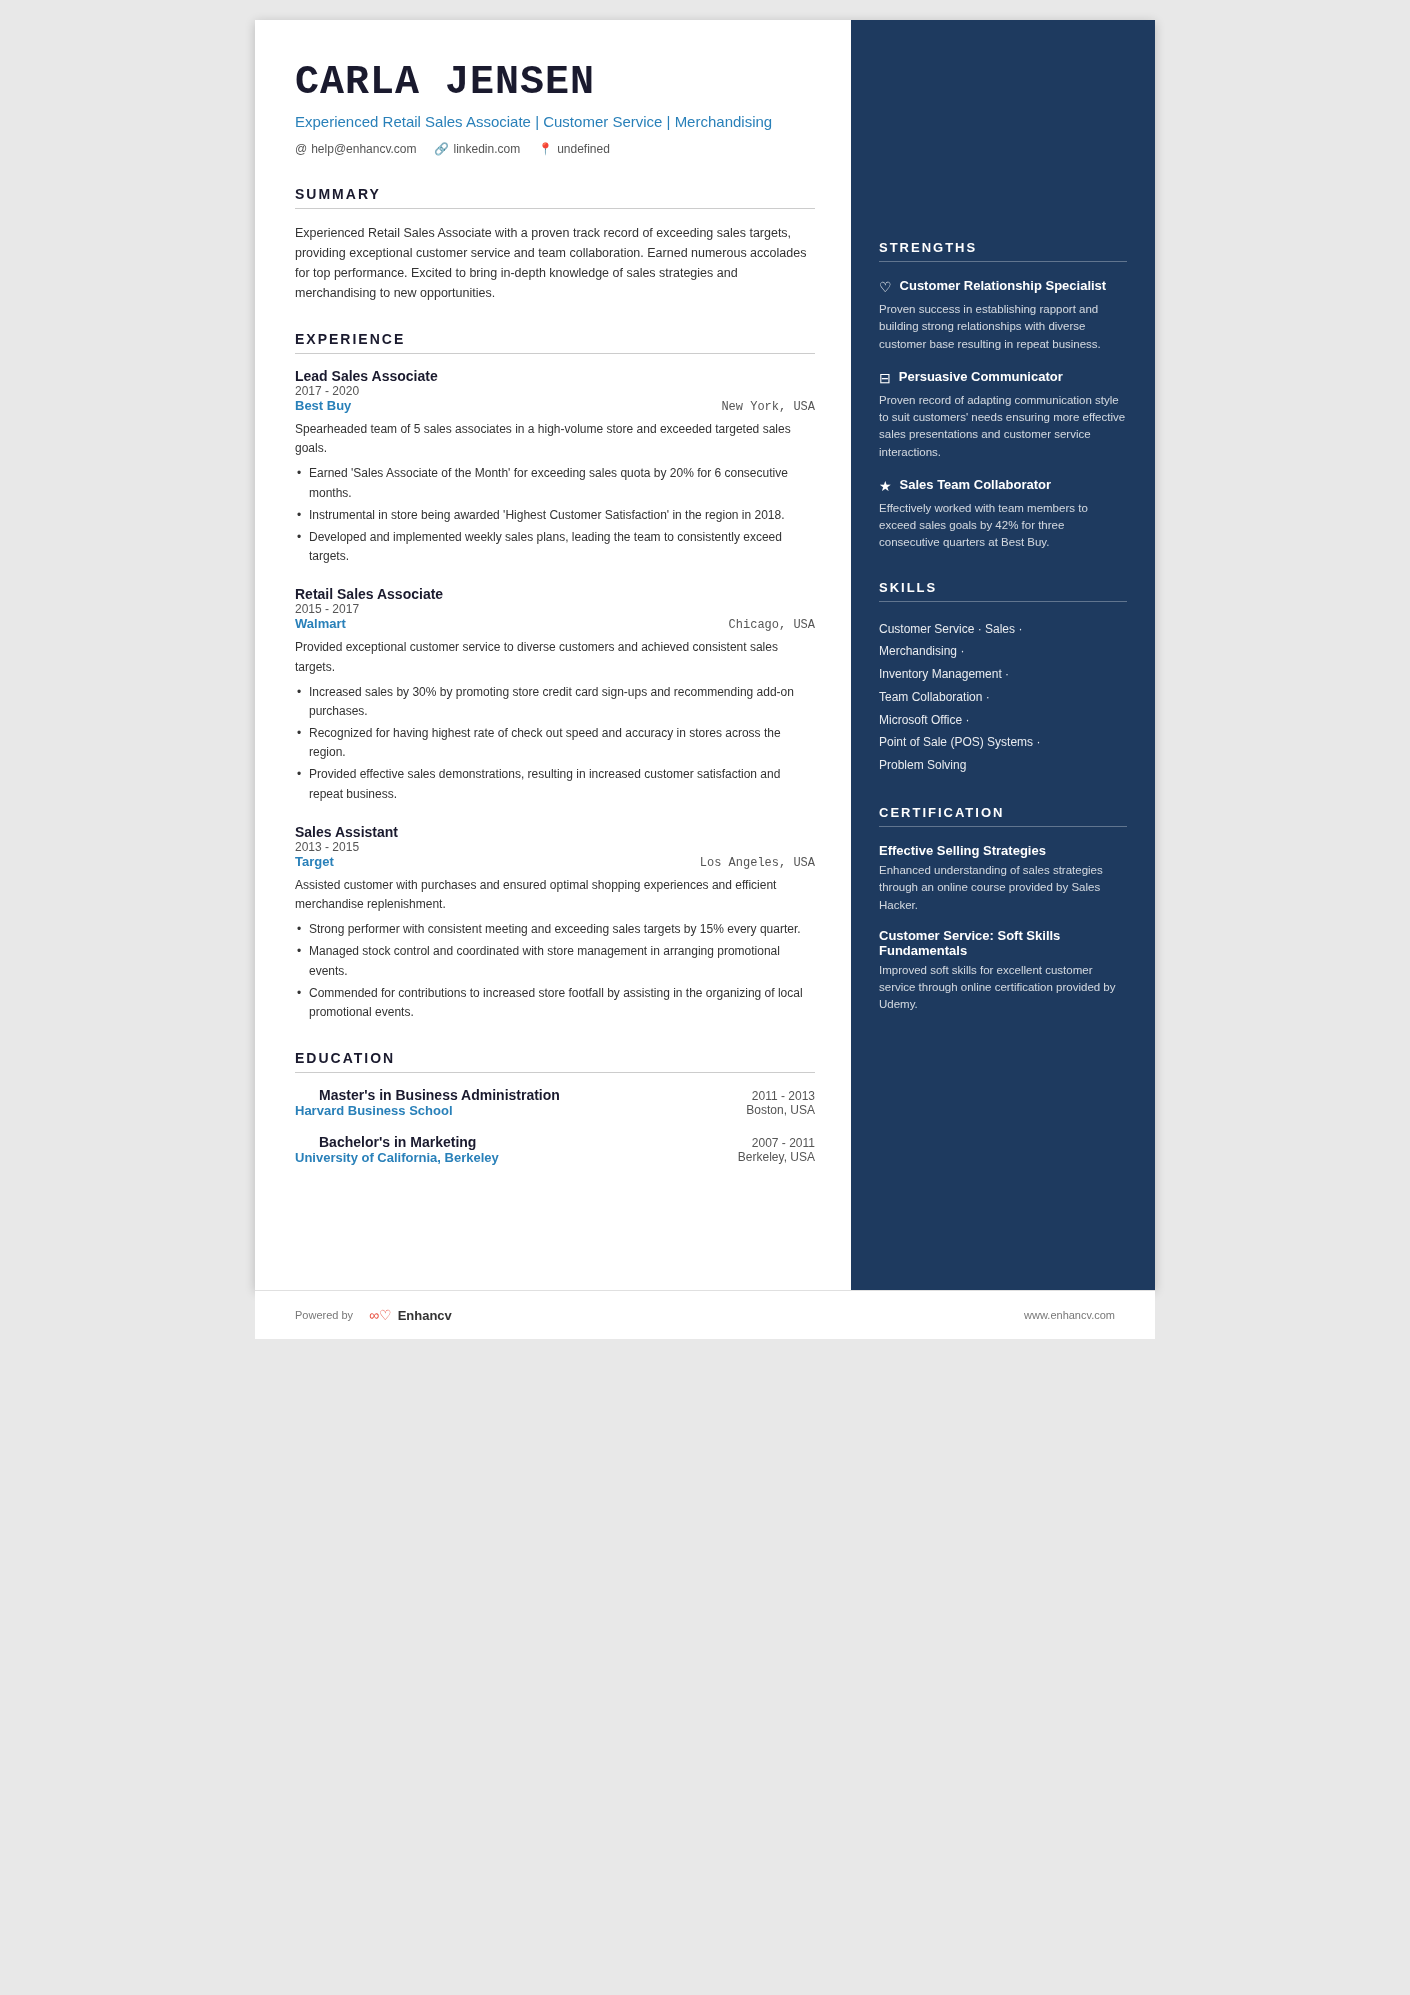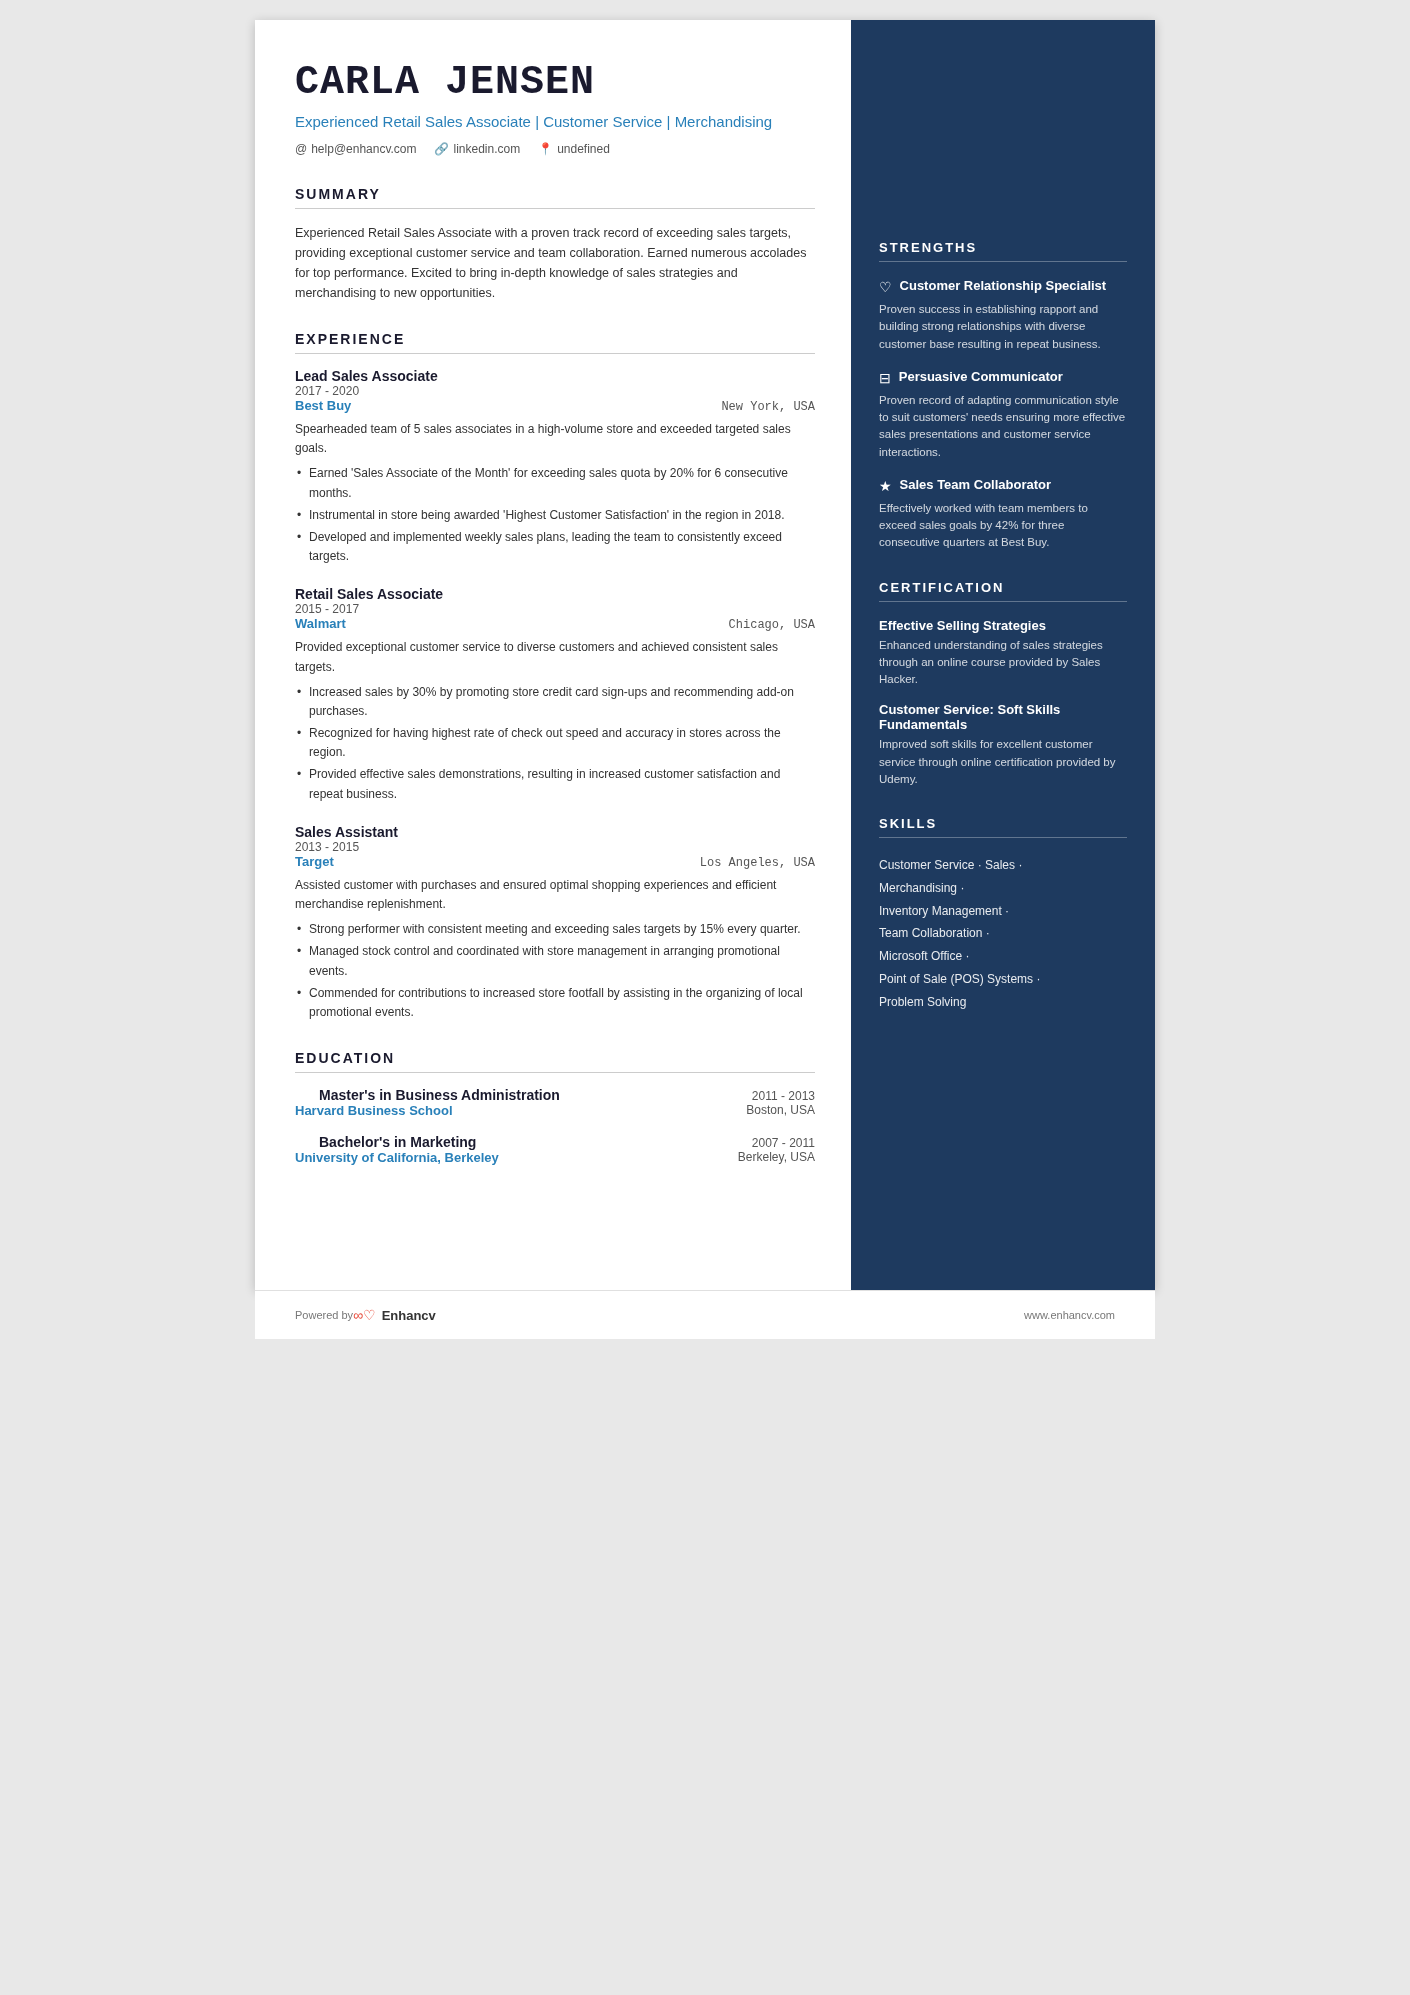--- a/index.html
+++ b/index.html
@@ -264,21 +264,21 @@
       justify-content: space-between;
       align-items: center;
       border-top: 1px solid #e0e0e0;
       font-family: Arial, sans-serif;
       font-size: 11px;
       color: #777;
     }
     .footer-left {
       display: flex;
       align-items: center;
-      gap: 0;
+      gap: 16px;
     }
     .footer-logo {
       font-size: 13px;
       font-weight: 700;
       color: #333;
     }
     .page-wrapper {
       display: flex;
       flex-direction: column;
       align-items: center;
@@ -425,50 +425,50 @@
       <span class="strength-title">Persuasive Communicator</span>
     </div>
     <p class="strength-desc">Proven record of adapting communication style to suit customers' needs ensuring more effective sales presentations and customer service interactions.</p>
   </div>
             <div class="strength-item">
     <div class="strength-header">
       <span class="strength-icon">★</span>
       <span class="strength-title">Sales Team Collaborator</span>
     </div>
     <p class="strength-desc">Effectively worked with team members to exceed sales goals by 42% for three consecutive quarters at Best Buy.</p>
-  </div>
-          </div>
-      </div>
-
-      <div class="right-section">
-        <div class="right-section-title">CERTIFICATION</div>
-        <div id="certification-items">
-            <div class="cert-item">
-    <div class="cert-title">Effective Selling Strategies</div>
-    <p class="cert-desc">Enhanced understanding of sales strategies through an online course provided by Sales Hacker.</p>
-  </div>
-            <div class="cert-item">
-    <div class="cert-title">Customer Service: Soft Skills Fundamentals</div>
-    <p class="cert-desc">Improved soft skills for excellent customer service through online certification provided by Udemy.</p>
   </div>
           </div>
       </div>
 
       <div class="right-section">
         <div class="right-section-title">SKILLS</div>
         <div id="skills-items">
             <p class="skills-text">Customer Service · Sales ·</p>
             <p class="skills-text">Merchandising ·</p>
             <p class="skills-text">Inventory Management ·</p>
             <p class="skills-text">Team Collaboration ·</p>
             <p class="skills-text">Microsoft Office ·</p>
             <p class="skills-text">Point of Sale (POS) Systems ·</p>
             <p class="skills-text">Problem Solving</p>
           </div>
       </div>
+
+      <div class="right-section">
+        <div class="right-section-title">CERTIFICATION</div>
+        <div id="certification-items">
+            <div class="cert-item">
+    <div class="cert-title">Effective Selling Strategies</div>
+    <p class="cert-desc">Enhanced understanding of sales strategies through an online course provided by Sales Hacker.</p>
+  </div>
+            <div class="cert-item">
+    <div class="cert-title">Customer Service: Soft Skills Fundamentals</div>
+    <p class="cert-desc">Improved soft skills for excellent customer service through online certification provided by Udemy.</p>
+  </div>
+          </div>
+      </div>
     </div>
   </div>
 
   <div class="footer">
     <div class="footer-left">
       <span>Powered by</span>
       <div class="enhancv-logo">
         <span class="enhancv-heart">∞♡</span>
         <span class="footer-logo">Enhancv</span>
       </div>

